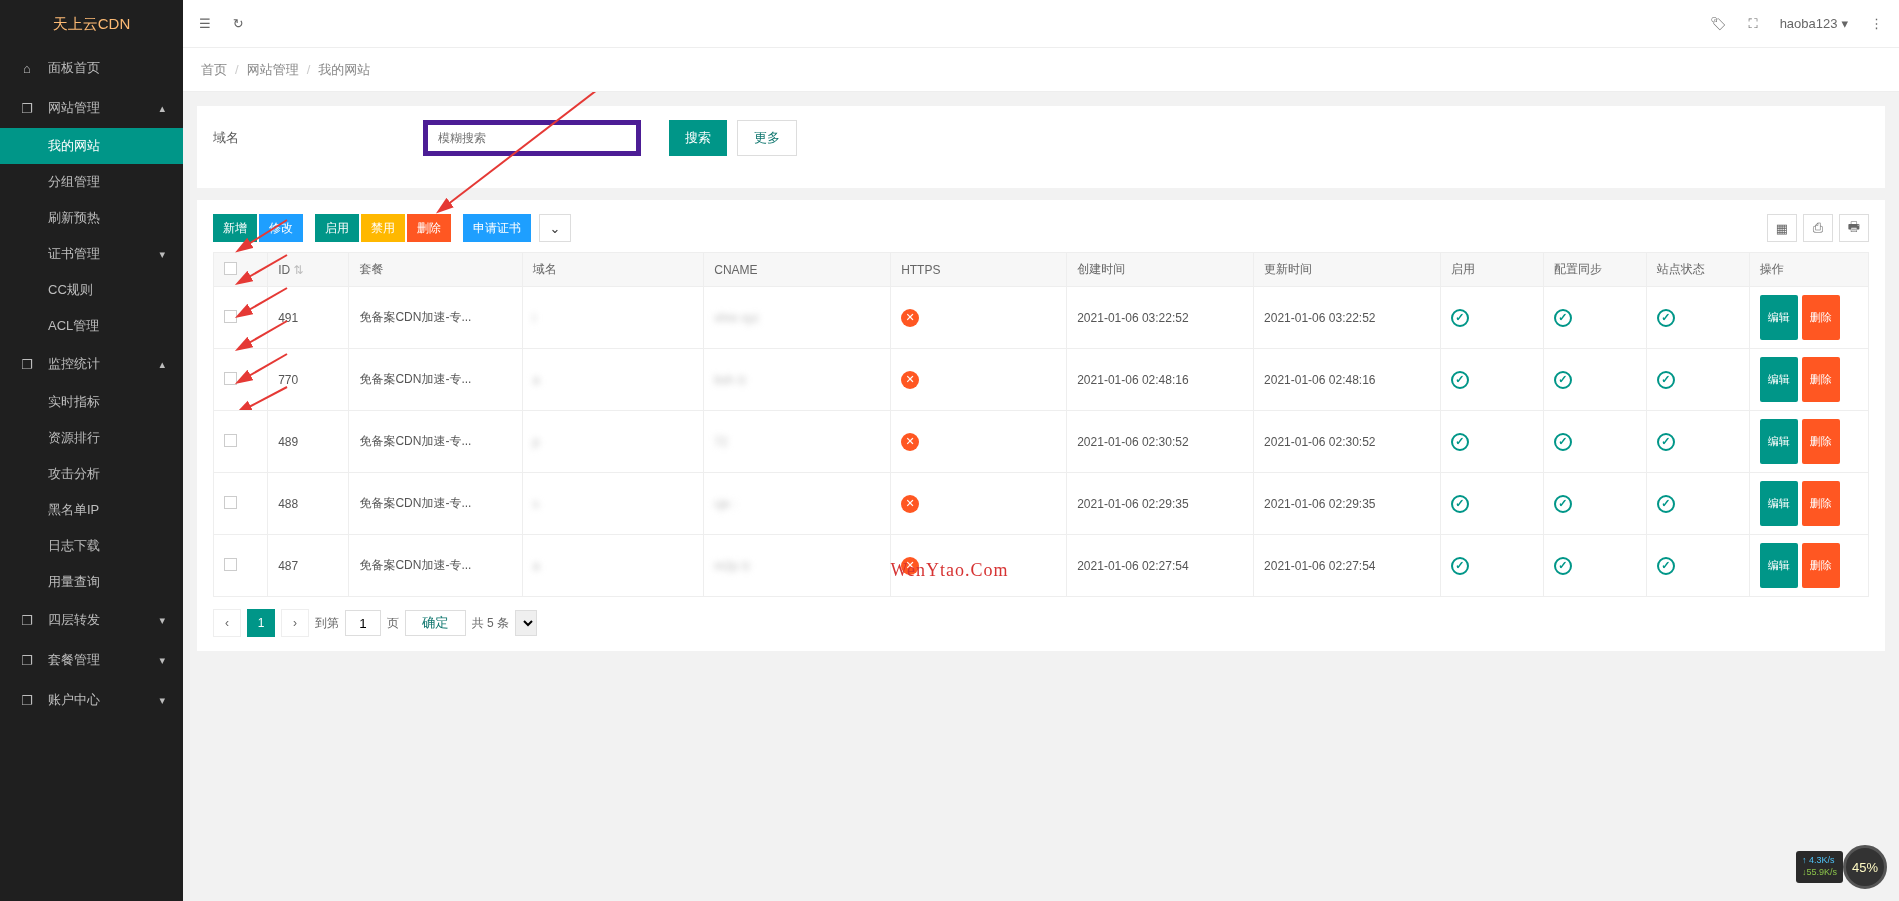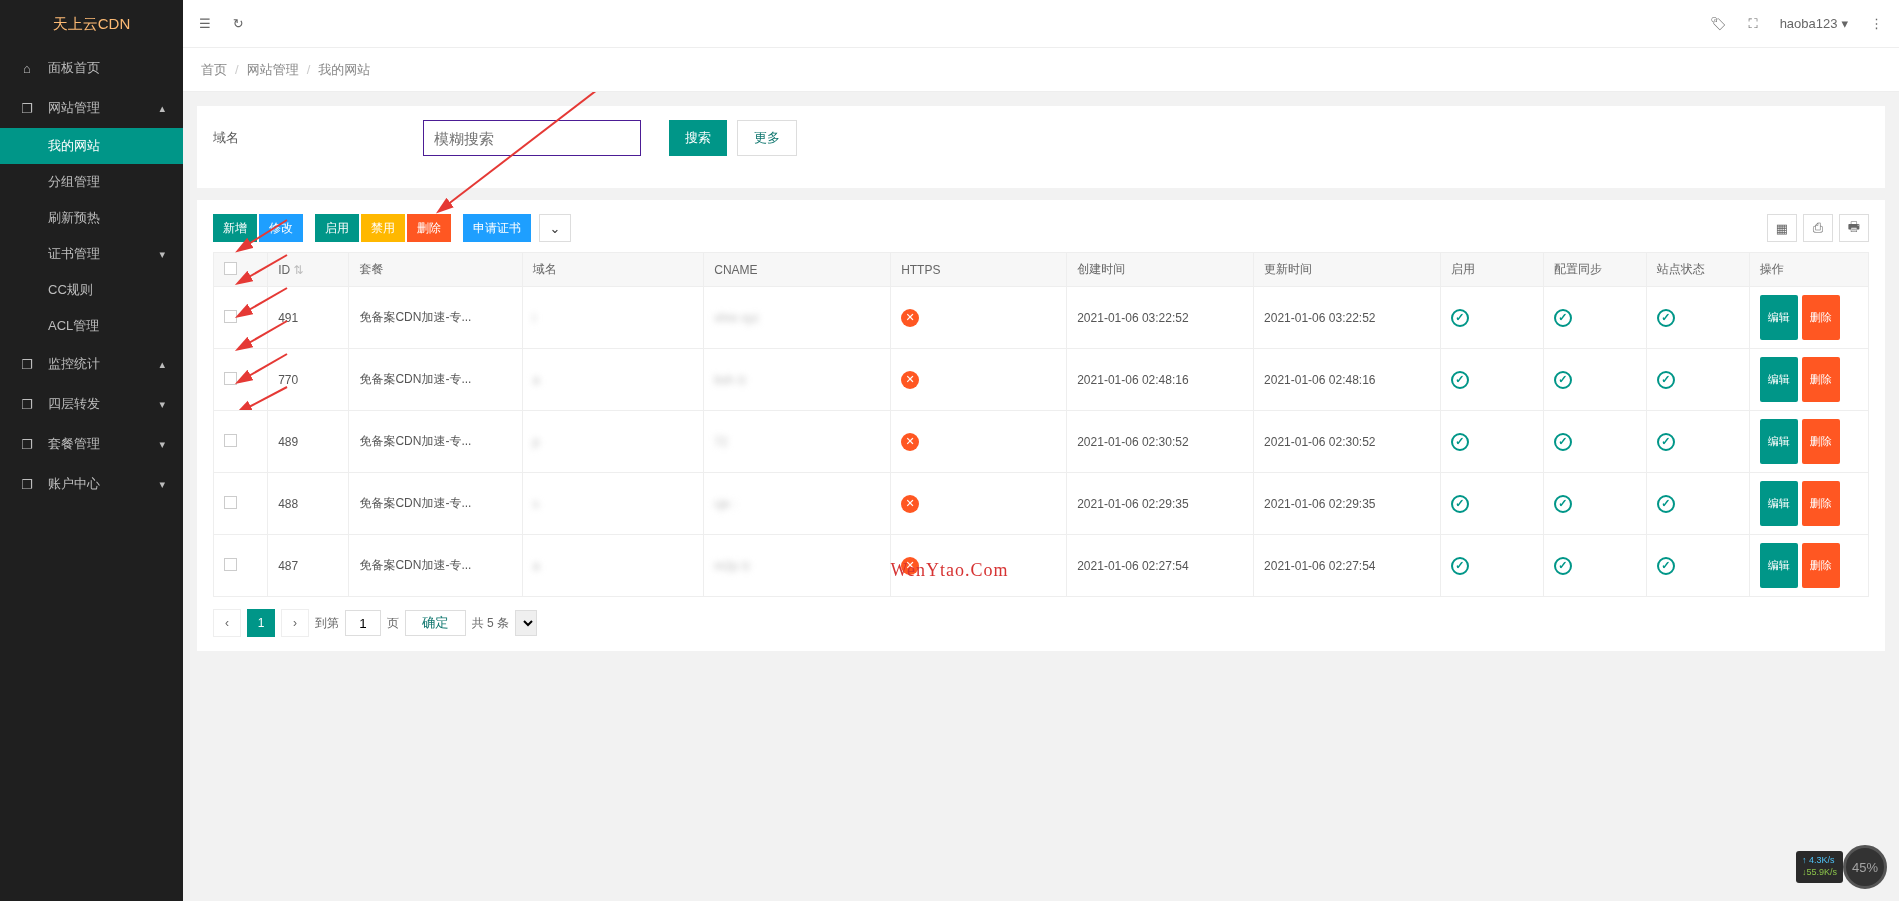--- a/index.html
+++ b/index.html
@@ -19,21 +19,21 @@
 .topbar .left{display:flex;align-items:center;gap:22px;color:#666}
 .topbar .left span{cursor:pointer}
 .topbar .right{margin-left:auto;display:flex;align-items:center;gap:22px;color:#666}
 .topbar .user{display:flex;align-items:center;gap:4px}
 .breadcrumb{height:44px;background:#fff;border-bottom:1px solid #eee;display:flex;align-items:center;padding:0 18px;color:#888;gap:8px;font-size:13px}
 .breadcrumb span.sep{color:#ccc}
 .content{flex:1;padding:14px;overflow:auto}
 .panel{background:#fff;padding:14px 16px}
 .filter-row{display:flex;align-items:center;gap:0;margin-bottom:18px}
 .filter-row .label{width:210px;color:#555}
-.filter-row input{width:218px;height:36px;border:1px solid #4c1d95;padding:0 10px;font-size:15px;outline:none}
+.filter-row input{width:218px;height:36px;border:5px solid #4c1d95;padding:0 10px;font-size:12px;outline:none}
 .btn{display:inline-flex;align-items:center;justify-content:center;height:36px;padding:0 16px;border:none;cursor:pointer;font-size:13px;color:#fff}
 .btn-teal{background:#009688}
 .btn-outline{background:#fff;color:#0f766e;border:1px solid #ddd}
 .btn-sm{height:28px;padding:0 10px;font-size:12px}
 .btn-blue{background:#1e9fff}
 .btn-orange{background:#ffb800}
 .btn-red{background:#ff5722}
 .toolbar{display:flex;align-items:center;gap:2px;margin-bottom:0}
 .toolbar .spacer{flex:1}
 .toolbar .icon-btn{width:30px;height:28px;border:1px solid #ddd;background:#fff;display:inline-flex;align-items:center;justify-content:center;cursor:pointer;color:#666}
@@ -52,21 +52,21 @@
 .pager{display:flex;align-items:center;gap:6px;margin-top:12px;font-size:12px;color:#666}
 .pager .pg{width:28px;height:28px;border:1px solid #eee;display:inline-flex;align-items:center;justify-content:center;cursor:pointer}
 .pager .pg.active{background:#009688;color:#fff;border-color:#009688}
 .pager input{width:36px;height:26px;border:1px solid #ddd;text-align:center}
 .pager select{height:26px;border:1px solid #ddd}
 .watermark{position:fixed;left:50%;top:560px;transform:translateX(-50%);color:#d63333;font-family:serif;font-size:18px;letter-spacing:1px;pointer-events:none}
 .netmon{position:fixed;right:12px;bottom:12px;display:flex;align-items:center;}
 .netmon .speeds{background:#2a2a2a;color:#fff;font-size:9px;padding:4px 6px;border-radius:3px;line-height:1.3}
 .netmon .speeds .up{color:#4fc3f7}
 .netmon .speeds .dn{color:#8bc34a}
-.netmon .pct{width:44px;height:44px;border-radius:50%;background:#333;border:3px solid #555;display:flex;align-items:center;justify-content:center;color:#a3a3a3;font-size:13px}
+.netmon .pct{width:44px;height:44px;border-radius:50%;background:#333;border:3px solid #555;display:flex;align-items:center;justify-content:center;color:#fef9c3;font-size:13px}
 .blur{filter:blur(3px);color:#bbb}
 svg.arrow-svg{position:absolute;pointer-events:none;z-index:50}
 .col-chk{width:40px}.col-id{width:60px}.col-pkg{width:128px}.col-dm{width:134px}.col-cn{width:138px}.col-https{width:130px}.col-time{width:138px}.col-st{width:76px}.col-op{width:88px}
 </style>
 </head>
 <body>
 
 <div class="app">
   <div class="sidebar">
     <div class="logo">天上云CDN</div>
@@ -99,20 +99,28 @@
           </div>
           <div class="nav-item">
             <span>ACL管理</span>
           </div>
         </div>
       <div class="nav-item top">
         <span class="icon">❐</span>
         <span>监控统计</span>
         <span class="arrow">▴</span>
       </div>
+      <div class="nav-sub" id="mon-sub">
+          <div class="nav-item">实时指标</div>
+          <div class="nav-item">资源排行</div>
+          <div class="nav-item">攻击分析</div>
+          <div class="nav-item">黑名单IP</div>
+          <div class="nav-item">日志下载</div>
+          <div class="nav-item">用量查询</div>
+        </div>
       <div class="nav-item top">
         <span class="icon">❐</span>
         <span>四层转发</span>
         <span class="arrow">▾</span>
       </div>
       <div class="nav-item top">
         <span class="icon">❐</span>
         <span>套餐管理</span>
         <span class="arrow">▾</span>
       </div>

